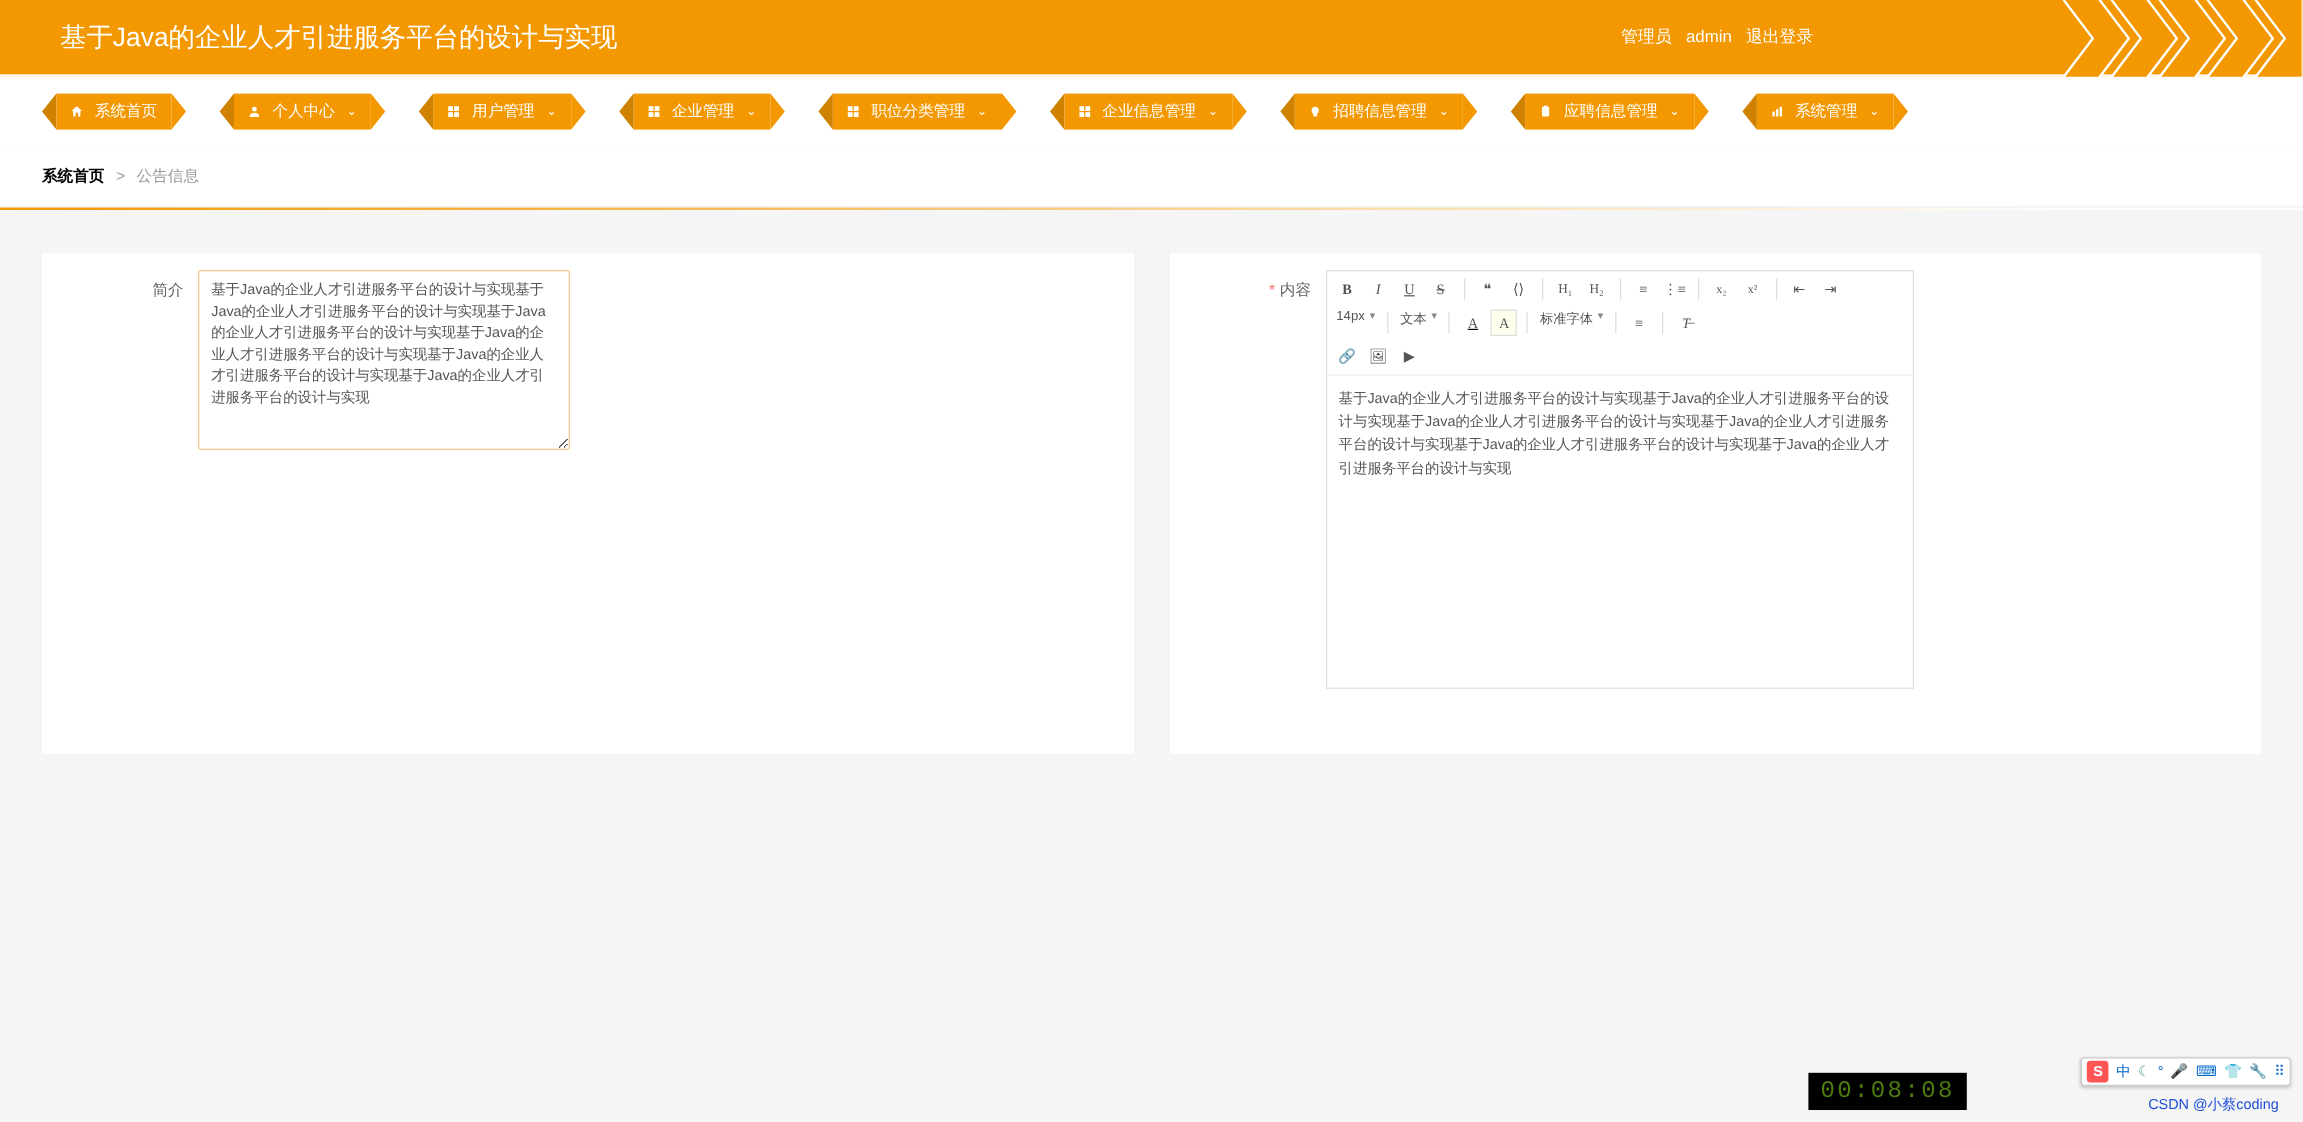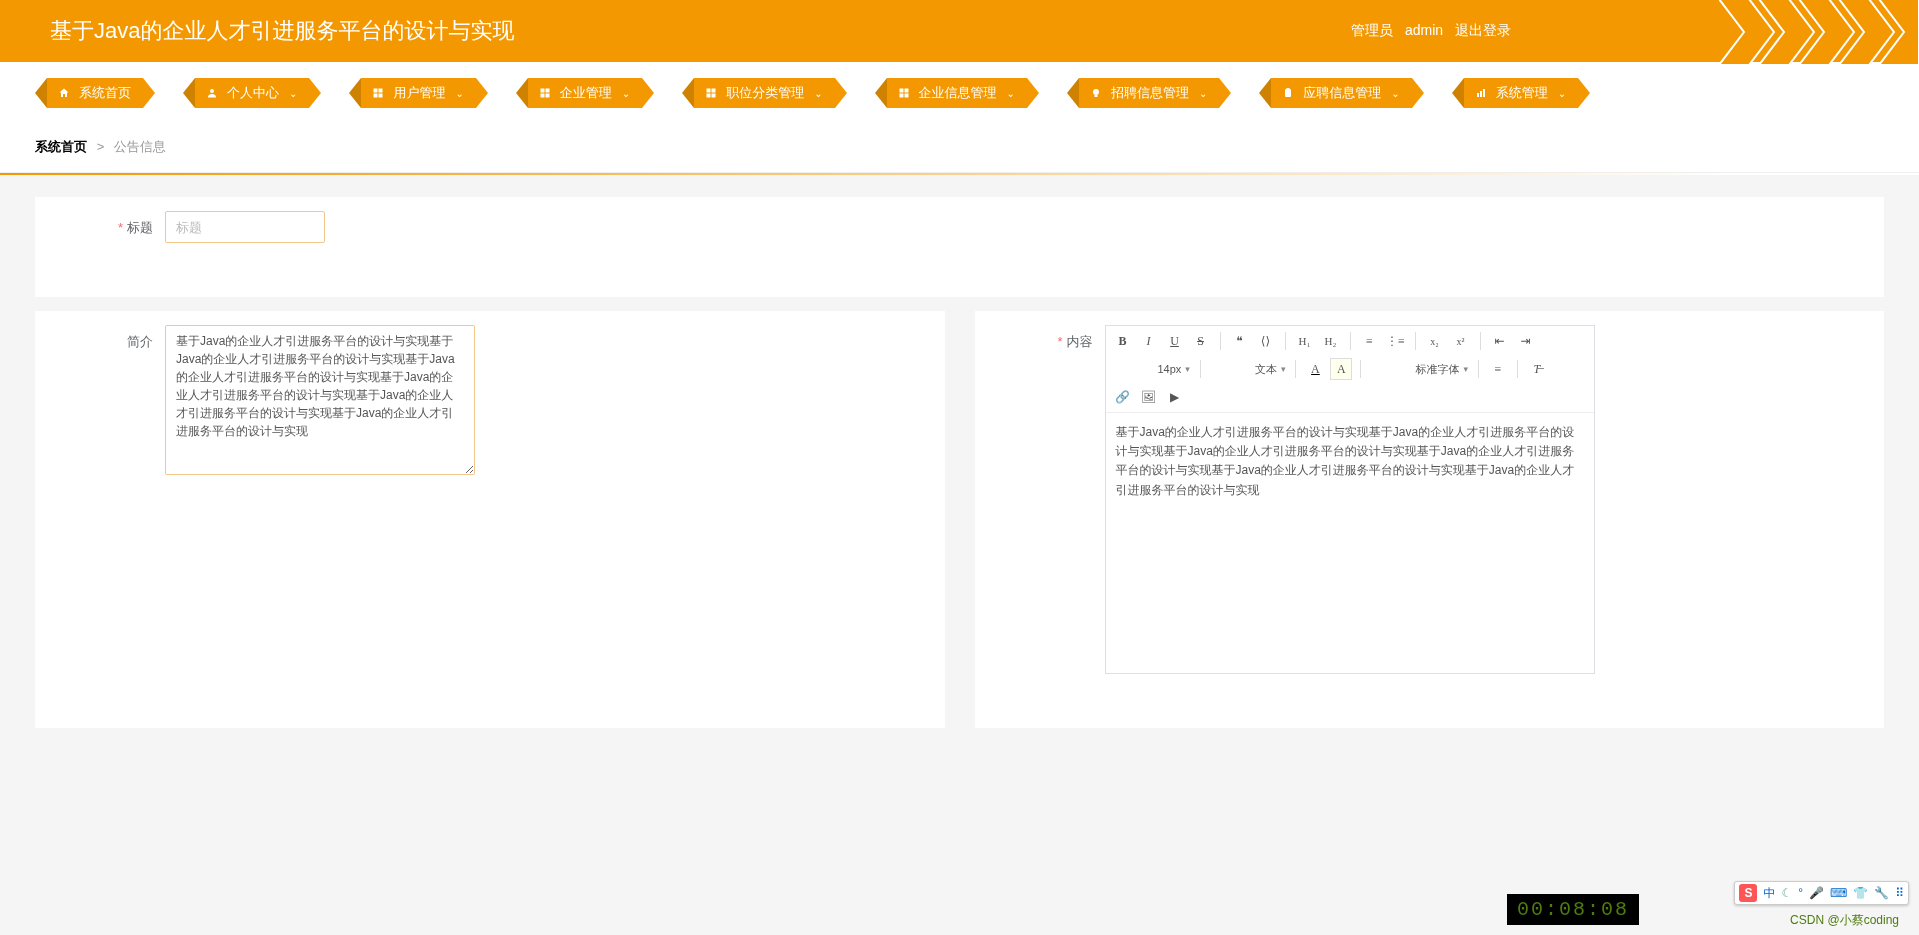--- a/index.html
+++ b/index.html
@@ -42,27 +42,27 @@
 
 
 .panels2 { display: flex; gap: 30px; padding: 14px 35px 0 35px; }
 .textarea { width: 310px; height: 150px; border: 1px solid #f3c88c; border-radius: 2px; padding: 6px 10px; font-size: 12px; resize: both; outline: none; line-height: 1.5; color: #555; }
 
 
 .editor { border: 1px solid #dcdfe6; width: 490px; }
 .editor-toolbar { border-bottom: 1px solid #eee; padding: 4px 6px; display: flex; flex-wrap: wrap; gap: 2px 4px; align-items: center; font-size: 12px; color: #555; }
 .tb-btn { width: 22px; height: 22px; display: inline-flex; align-items: center; justify-content: center; cursor: pointer; font-family: serif; }
 .tb-sep { width: 1px; height: 18px; background: #ddd; margin: 0 4px; }
-.tb-sel { height: 22px; font-size: 11px; border: none; background: transparent; cursor: pointer; padding: 0 2px; display: inline-flex; align-items: center; gap: 4px; margin-left: 44px; }
+.tb-sel { height: 22px; font-size: 11px; border: none; background: transparent; cursor: pointer; padding: 0 2px; display: inline-flex; gap: 4px; }
 .tb-sel .car { font-size: 9px; color: #888; }
 .editor-content { min-height: 260px; padding: 10px; font-size: 12px; color: #555; line-height: 1.6; }
 
 
 .timer { position: absolute; bottom: 10px; right: 280px; background: #000; color: #4d7c0f; font-family: "Courier New", monospace; font-size: 20px; padding: 4px 10px; letter-spacing: 2px; }
-.watermark { position: absolute; bottom: 6px; right: 20px; font-size: 12px; color: #4d7c0f; }
+.watermark { position: absolute; bottom: 6px; right: 20px; font-size: 12px; color: #1d4ed8; }
 .ime-bar { position: absolute; bottom: 30px; right: 10px; background: #fff; border: 1px solid #ccc; border-radius: 3px; padding: 2px 4px; display: flex; gap: 6px; align-items: center; font-size: 12px; box-shadow: 0 1px 3px rgba(0,0,0,0.2);}
 .ime-s { width:18px; height:18px; background:#f55; color:#fff; display:inline-flex; align-items:center; justify-content:center; font-weight:bold; border-radius:3px; font-size:12px;}
 .ime-ic { color:#5a8; font-size:12px;}
 
 svg { display: block; }
 </style>
 </head>
 <body>
 
 <div class="header">
@@ -220,26 +220,20 @@
   </div>
 
 <div class="breadcrumb">
   <span style="font-weight:bold;">系统首页</span>
   <span class="sep">&gt;</span>
   <span class="current">公告信息</span>
 </div>
 <div class="breadcrumb-bar"></div>
 
 <div class="panels">
-  <div class="panel">
-    <div class="form-row">
-      <div class="form-label"><span class="req">*</span><span>标题</span></div>
-      <input class="input-text" placeholder="标题" style="">
-    </div>
-  </div>
 </div>
 
 <div class="panels2">
   <div class="panel" style="min-height:400px;">
     <div class="form-row">
       <div class="form-label"><span>简介</span></div>
       <textarea class="textarea" id="intro-ta" style="">基于Java的企业人才引进服务平台的设计与实现基于Java的企业人才引进服务平台的设计与实现基于Java的企业人才引进服务平台的设计与实现基于Java的企业人才引进服务平台的设计与实现基于Java的企业人才引进服务平台的设计与实现基于Java的企业人才引进服务平台的设计与实现</textarea>
     </div>
   </div>
   <div class="panel" style="min-height:400px;">

